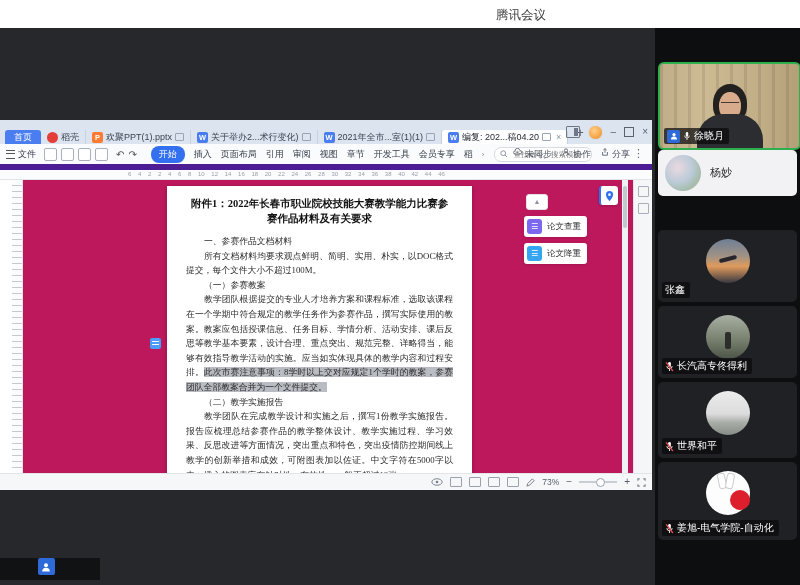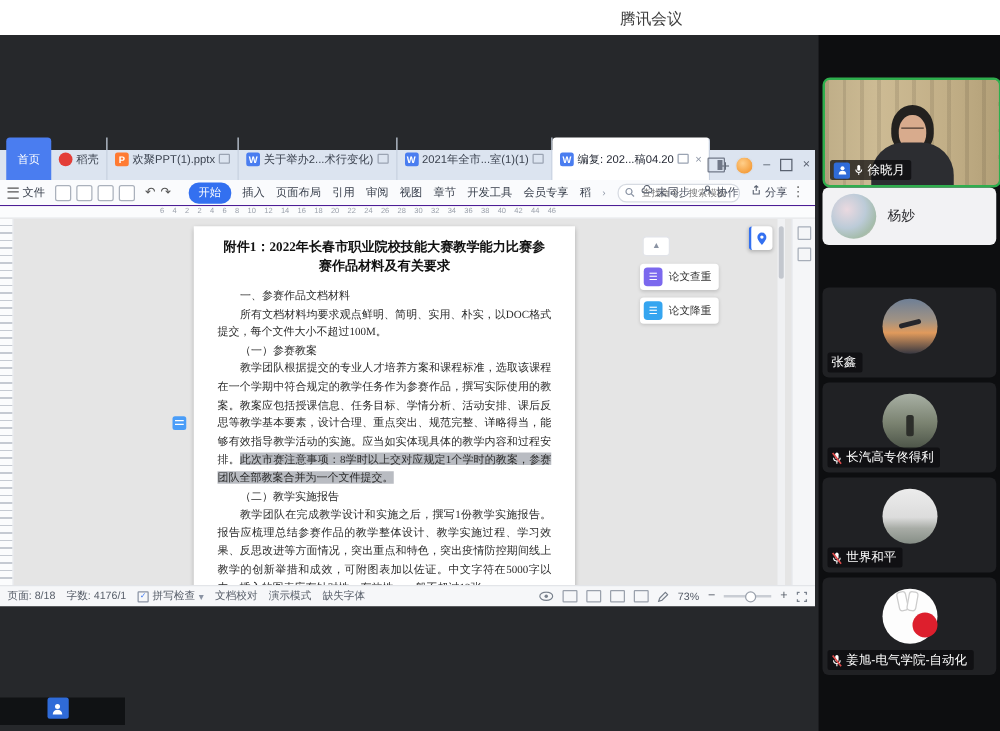--- a/index.html
+++ b/index.html
@@ -8,58 +8,58 @@
   
   .titlebar{position:absolute;left:0;top:0;width:800px;height:28px;background:#ffffff;}
   .tm-title{position:absolute;left:496px;top:7px;font-size:12.5px;color:#3c3c3c;}
   
   .stage{position:absolute;left:0;top:28px;width:800px;height:557px;background:#101113;}
   .share-area{position:absolute;left:0;top:0;width:655px;height:557px;background:#26282b;}
   
   .wps{position:absolute;left:0;top:92px;width:652px;height:363px;background:#fff;font-size:9.5px;color:#333;}
   
   .tabbar{position:relative;height:24px;background:#dce4f0;display:flex;align-items:flex-end;}
-  .tab{height:34px;display:flex;align-items:center;gap:3px;padding:0 6px;font-size:9px;color:#3c4350;
+  .tab{height:14px;display:flex;align-items:center;gap:3px;padding:0 6px;font-size:9px;color:#3c4350;
        border-right:1px solid #c8d1e0;cursor:default;white-space:nowrap;margin-top:37px;}
   .tab.home{background:#4a7df0;color:#fff;border-radius:3px 3px 0 0;border-right:none;margin-left:5px;padding:0 9px;}
   .tab.active{background:#ffffff;border-radius:3px 3px 0 0;color:#1f2430;}
   .doc-ico{width:11px;height:11px;border-radius:2px;color:#fff;font-size:7.5px;font-weight:bold;
            display:flex;align-items:center;justify-content:center;flex:0 0 auto;}
   .ico-w{background:#4a7df0;} .ico-p{background:#ff7b33;} .ico-docer{background:#e33e38;border-radius:50%;}
   .bubble{width:7px;height:6px;border:1px solid #9aa3b2;border-radius:1px;position:relative;flex:0 0 auto;}
   .tab-x{color:#8a93a3;font-size:9px;margin-left:2px;}
   .newtab{width:16px;height:16px;margin:0 0 2px 4px;color:#5a6270;font-size:12px;line-height:15px;text-align:center;}
   .tab-right{position:absolute;right:4px;top:3px;display:flex;align-items:center;gap:8px;height:18px;}
   .panel-ico{width:12px;height:10px;border:1px solid #707888;border-radius:1px;position:relative;}
   .panel-ico::after{content:"";position:absolute;right:1px;top:1px;bottom:1px;width:4px;background:#707888;}
   .tb-avatar{width:13px;height:13px;border-radius:50%;background:radial-gradient(circle at 40% 35%,#ffcf8a,#f08a1d);border:1px solid #d8dfea;}
   .winbtn{color:#5a6270;font-size:10px;line-height:10px;}
   .winbox{width:8px;height:8px;border:1px solid #5a6270;}
   
-  .ribbon{position:relative;height:20px;background:#fafbfd;border-bottom:1px solid #4c1d95;display:flex;align-items:center;}
+  .ribbon{position:relative;height:20px;background:#fafbfd;border-bottom:6px solid #4c1d95;display:flex;align-items:center;}
   .file-menu{display:flex;align-items:center;gap:3px;margin-left:6px;font-size:9px;color:#39404d;}
   .hamb{width:9px;height:7px;border-top:1.5px solid #555;border-bottom:1.5px solid #555;position:relative;}
   .hamb::after{content:"";position:absolute;left:0;right:0;top:2px;border-top:1.5px solid #555;}
   .qicons{display:flex;gap:4px;margin-left:8px;}
   .qico{width:11px;height:11px;border:1px solid #aab1bc;border-radius:2px;background:#fff;}
   .undo{margin-left:8px;color:#555;font-size:10px;letter-spacing:4px;}
   .menu{display:flex;align-items:center;gap:9px;margin-left:10px;font-size:9px;color:#39404d;white-space:nowrap;}
   .menu .mi.on{background:#3370f0;color:#fff;border-radius:8px;padding:2px 8px;}
   .chev{color:#8a93a3;font-size:8px;}
   .ribbon-search{display:flex;align-items:center;gap:3px;margin-left:10px;width:86px;height:13px;
     border:1px solid #d7dbe2;border-radius:7px;padding:0 5px;background:#fff;}
   .ribbon-search input{border:none;outline:none;width:70px;font-size:7.5px;color:#444;background:transparent;}
   .r-actions{position:absolute;right:22px;top:0;height:20px;display:flex;align-items:center;gap:10px;font-size:9px;color:#4a5160;}
   .r-act{display:flex;gap:3px;}
   .dots{position:absolute;right:8px;top:3px;color:#666;font-size:11px;}
   
   .ruler-h{position:relative;height:9px;background:#fbfcfd;border-bottom:1px solid #e3e5e9;overflow:hidden;}
   .ruler-nums{position:absolute;left:128px;top:1px;font-size:6px;color:#9aa0ab;white-space:nowrap;word-spacing:5px;}
   
-  .docarea{position:relative;height:293px;background:#e5e5e5;overflow:hidden;}
+  .docarea{position:relative;height:293px;background:#be185d;overflow:hidden;margin-left:12px;}
   .ruler-v{position:absolute;left:0;top:0;bottom:0;width:10px;background:#fbfcfd;border-right:1px solid #e3e5e9;
     background-image:repeating-linear-gradient(180deg,transparent 0 5px,#c5cad2 5px 6px);}
   .page{position:absolute;left:155px;top:6px;width:305px;height:300px;background:#fff;
     box-shadow:0 1px 4px rgba(0,0,0,.3);padding:10px 19px 0 19px;box-sizing:border-box;
     font-family:"Liberation Serif","DejaVu Serif",serif;color:#2b2b2b;}
   .doc-title{font-size:10.5px;font-weight:bold;text-align:center;line-height:15px;color:#111;margin-bottom:8px;}
   .page p{margin:0;font-size:8.8px;line-height:14.6px;text-align:justify;text-indent:18px;}
   .hl{background:#b9bcc2;}
   .cmt-ico{position:absolute;left:-17px;top:152px;width:11px;height:11px;background:#4a9df8;border-radius:2px;}
   .cmt-ico::after{content:"";position:absolute;left:2px;top:3px;width:7px;height:1px;background:#fff;box-shadow:0 3px 0 #fff;}
@@ -282,32 +282,20 @@
           <div class="scrollbar">
             <div class="scroll-thumb"></div>
           </div>
           <div class="right-strip">
             <div class="rs-ico"></div>
             <div class="rs-ico"></div>
           </div>
         </div>
 
         <div class="statusbar">
-          <div class="sb-left">
-            <span>页面: 8/18</span>
-            <span>字数: 4176/1</span>
-            <span style="display:flex;align-items:center;gap:3px">
-              <span class="sb-chk">✓</span>
-              <span>拼写检查</span>
-              <span class="chev">▾</span>
-            </span>
-            <span>文档校对</span>
-            <span>演示模式</span>
-            <span>缺失字体</span>
-          </div>
           <div class="sb-right">
             <svg width="12" height="8" viewBox="0 0 14 9">
               <ellipse cx="7" cy="4.5" rx="6" ry="3.8" fill="none" stroke="#78808c" stroke-width="1.1"></ellipse>
               <circle cx="7" cy="4.5" r="1.6" fill="#78808c"></circle>
             </svg>
             <span class="sb-ico"></span>
             <span class="sb-ico"></span>
             <span class="sb-ico"></span>
             <span class="sb-ico"></span>
             <svg width="9" height="9" viewBox="0 0 10 10">

